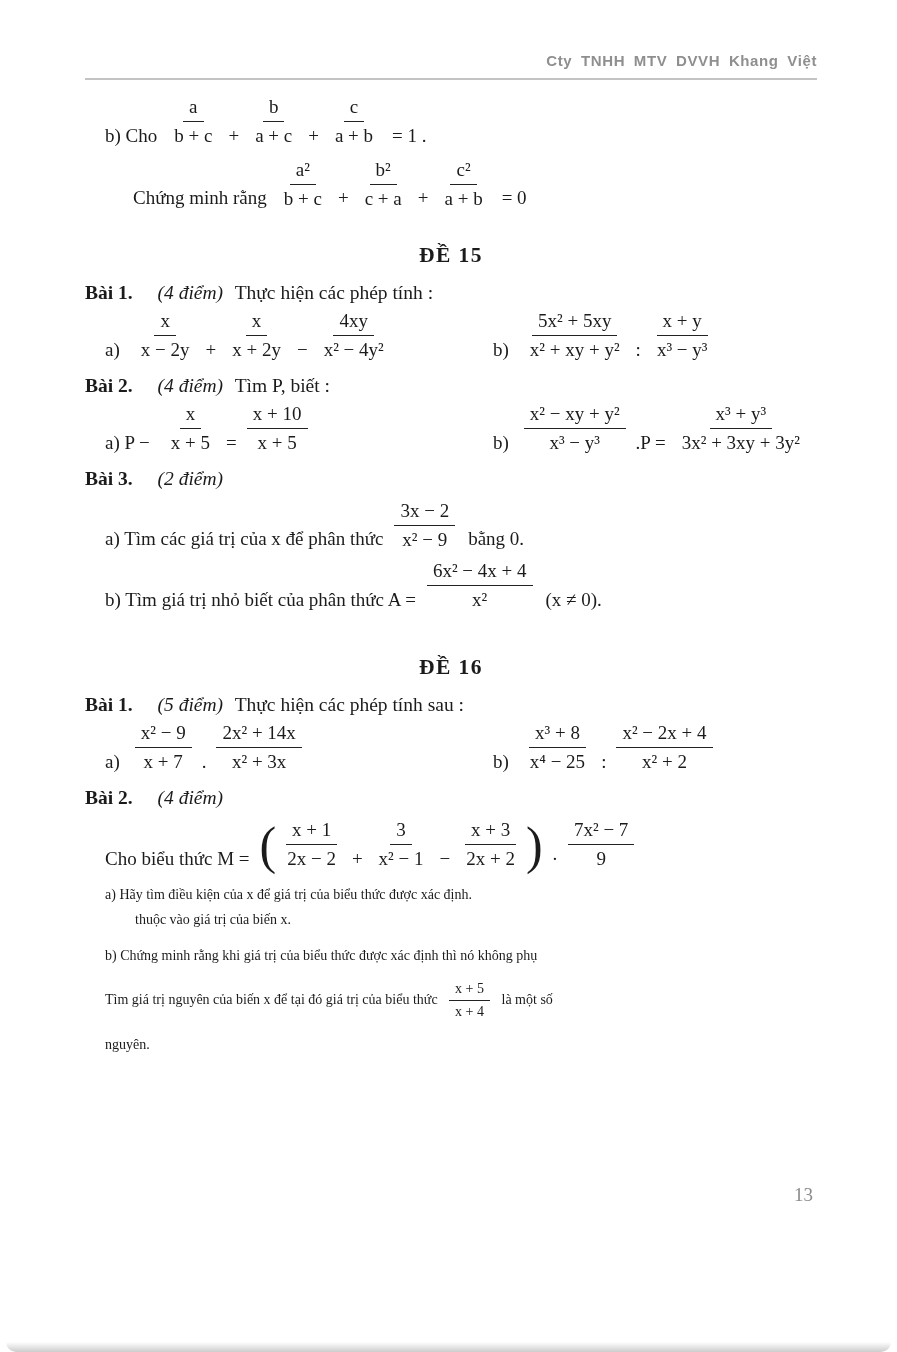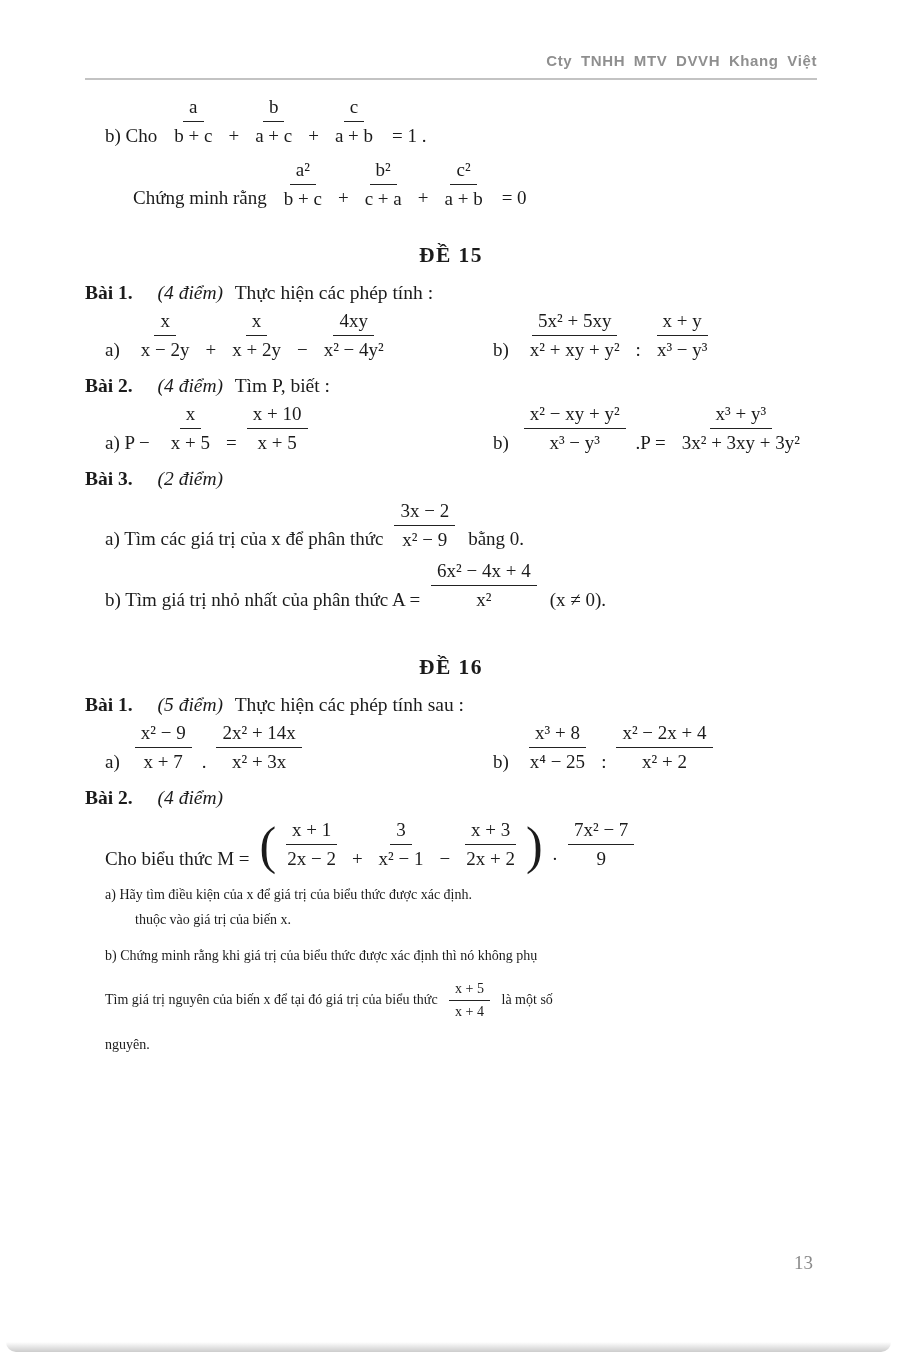--- a/index.html
+++ b/index.html
@@ -42,21 +42,21 @@
 
   .item { margin:10px 0 0 20px; }
   .para { font-size:14px; line-height:1.55; }
   .sub  { margin:14px 0 0 20px; }
   .cont2 { margin:4px 0 0 50px; }
   .pitem { margin:14px 0 0 20px; }
   .pfrac { margin:0 8px; }
 
   .bigp { font-size:50px; font-weight:400; line-height:1; margin:0 2px; transform:scaleY(1.05); }
 
-  .pagenum { position:absolute; top:1252px; right:84px; font-size:19px; color:#8a8a8a; }
+  .pagenum { position:absolute; top:1184px; right:84px; font-size:19px; color:#8a8a8a; }
   .scan-edge { position:absolute; left:6px; right:6px; bottom:0; height:10px; border-radius:0 0 10px 10px;
                background:linear-gradient(to bottom, rgba(0,0,0,0), rgba(0,0,0,0.20)); }
 </style>
 </head>
 <body>
 
 <div class="page">
 
   <div class="header">
     <span class="company">Cty TNHH MTV DVVH Khang Việt</span>
@@ -181,21 +181,21 @@
   <div class="mline item">
     <span class="lead">a) Tìm các giá trị của x để phân thức</span>
     <span class="frac">
       <span class="num">3x − 2</span>
       <span class="den">x² − 9</span>
     </span>
     <span class="tail">bằng 0.</span>
   </div>
 
   <div class="mline item">
-    <span class="lead">b) Tìm giá trị nhỏ nhất của phân thức A =</span>
+    <span class="lead">b) Tìm giá trị nhỏ biết của phân thức A =</span>
     <span class="frac">
       <span class="num">6x² − 4x + 4</span>
       <span class="den">x²</span>
     </span>
     <span class="tail">(x ≠ 0).</span>
   </div>
 
   <div class="de-title de16-title">ĐỀ 16</div>
 
   <div class="bai">

